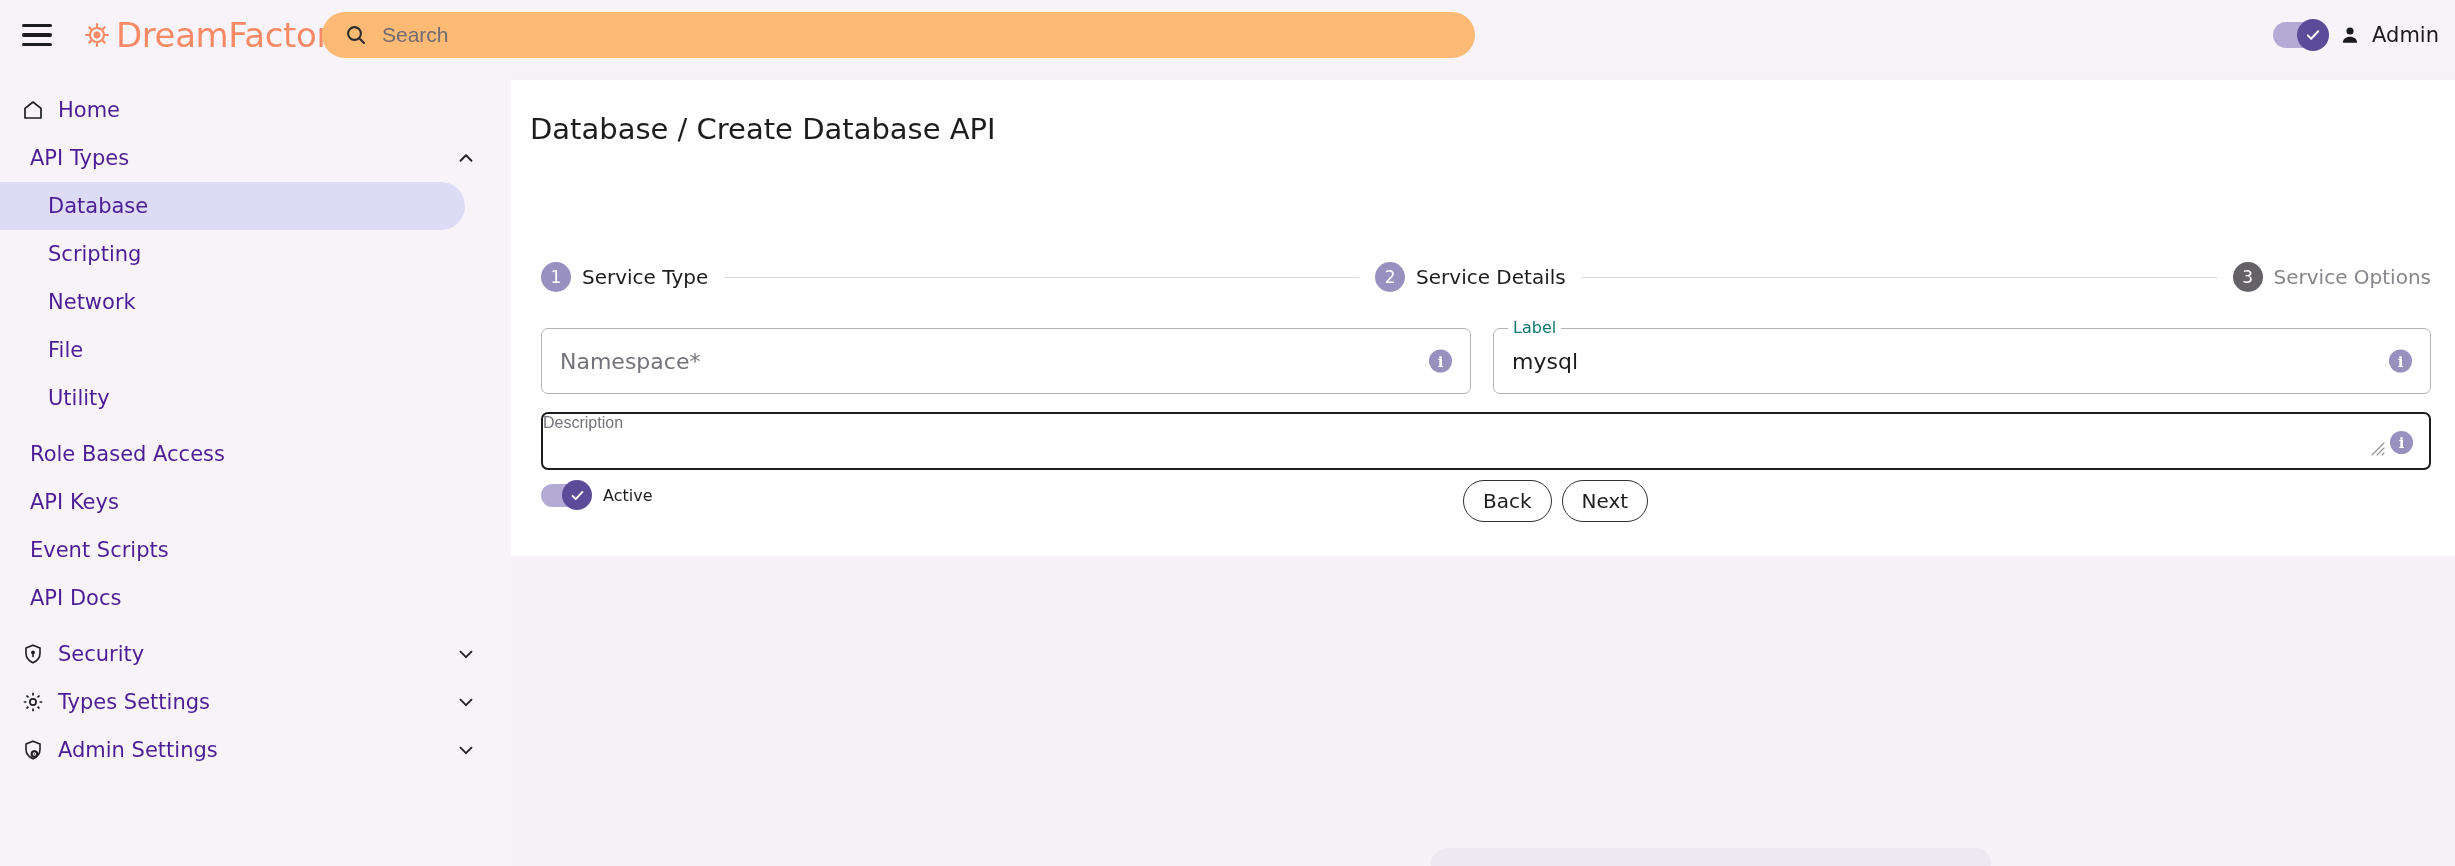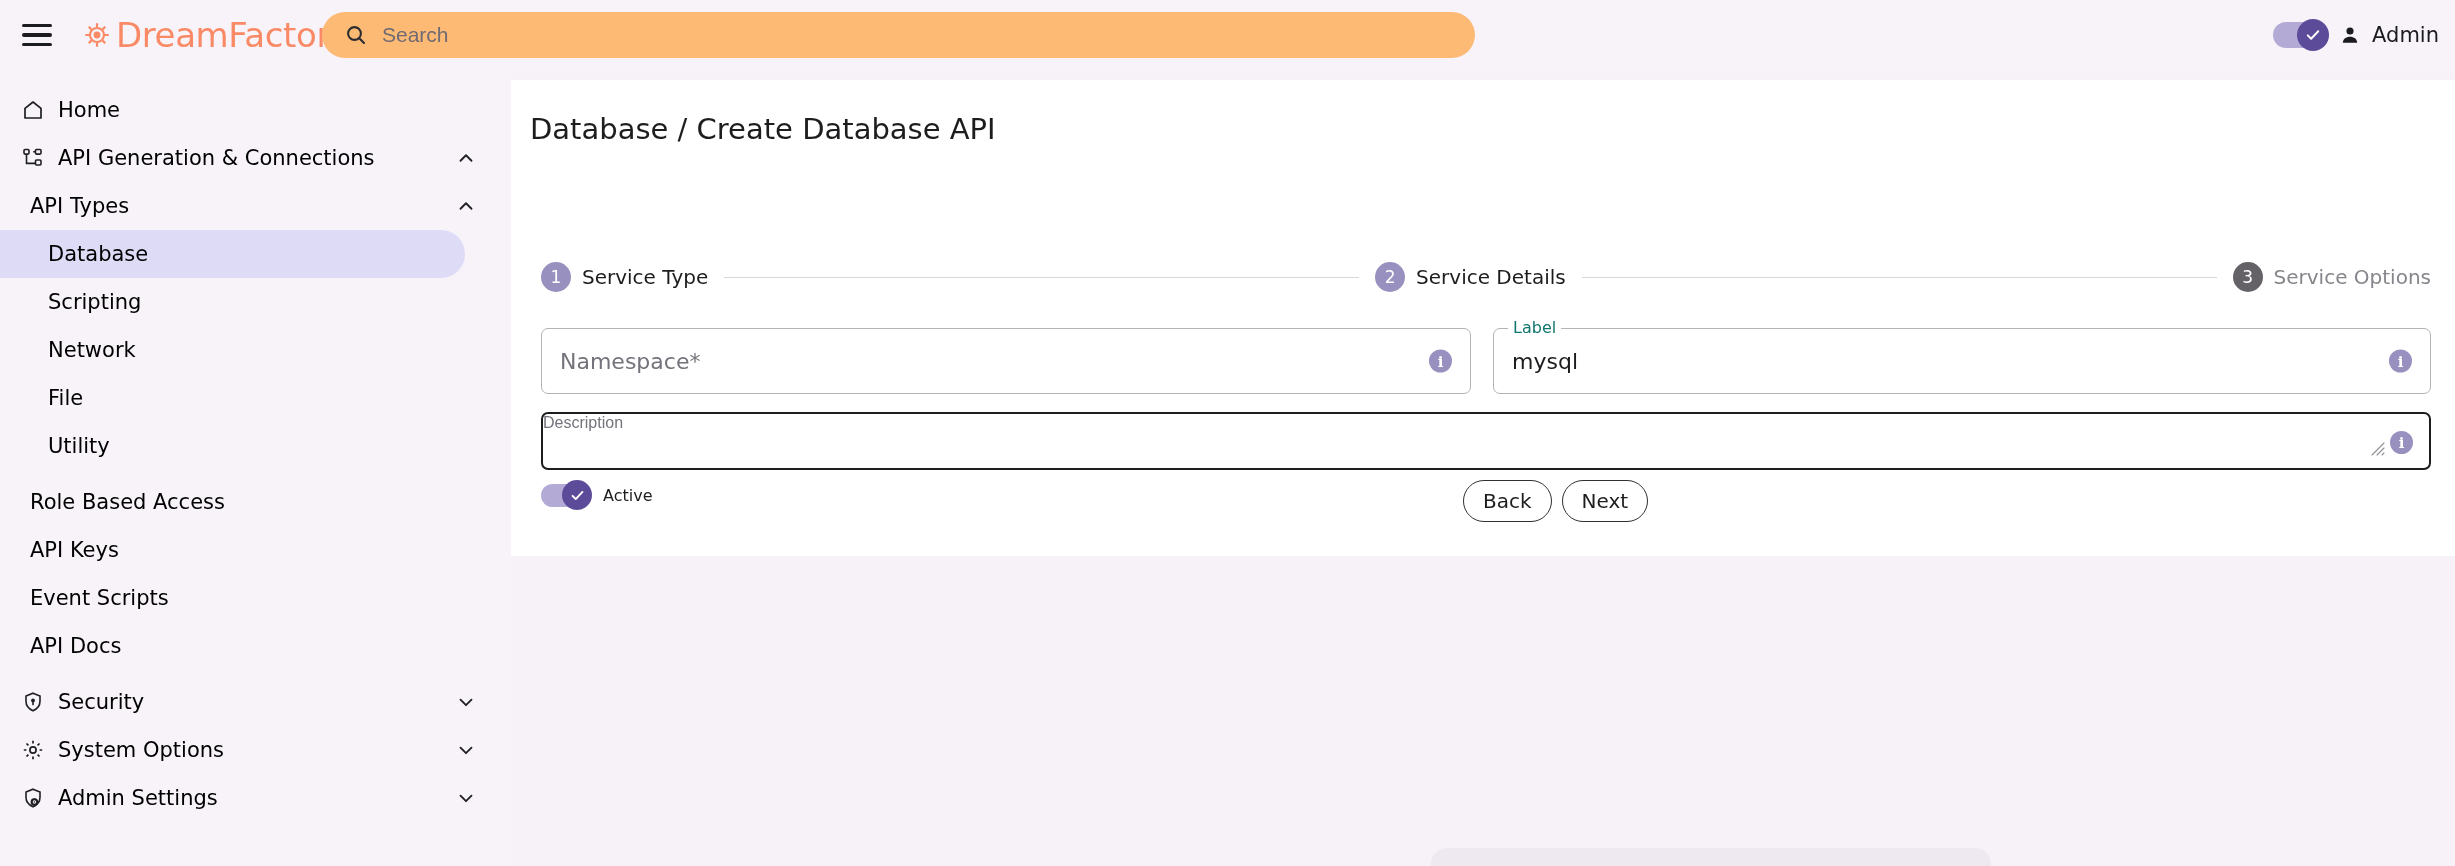--- a/index.html
+++ b/index.html
@@ -59,21 +59,21 @@
   .admin-label { font-size: 21px; color: #1b1b1f; font-family: "DejaVu Sans", sans-serif; margin-left: 9px; }
 
   
   .sidebar {
     position: absolute; top: 70px; left: 0; width: 511px; height: 796px;
     background: #f7f3f9; padding-top: 16px;
     overflow: hidden;
   }
   .nav-item {
     display: flex; align-items: center; height: 48px;
-    padding-left: 20px; font-size: 21px; color: #000000;
+    padding-left: 20px; font-size: 21px; color: #4c1d95;
     cursor: pointer; position: relative;
     font-family: "DejaVu Sans", sans-serif;
   }
   .nav-item .nico { width: 26px; margin-right: 12px; display: flex; align-items: center; justify-content: center; flex: 0 0 26px; }
   .nav-item.lvl1 { padding-left: 30px; }
   .nav-item.lvl2 {
     padding-left: 48px; margin-right: 46px;
     border-top-right-radius: 26px; border-bottom-right-radius: 26px;
   }
   .nav-item.lvl2.active { background: #dedbf7; }
@@ -227,38 +227,20 @@
 
     <div class="nav-item">
       <span class="nico">
         <svg width="24" height="24" viewBox="0 0 24 24">
             <path d="M4 10.3 12 4l8 6.3V20H4z" fill="none" stroke="#1f1f23" stroke-width="1.7" stroke-linejoin="round"></path>
           </svg>
       </span>
       <span>Home</span>
     </div>
 
-    <div class="nav-item">
-      <span class="nico">
-        <svg width="24" height="24" viewBox="0 0 24 24">
-          <g fill="none" stroke="#1f1f23" stroke-width="1.6">
-            <rect x="3" y="3.5" width="5" height="4.6" rx="1"></rect>
-            <rect x="14.5" y="3.5" width="5.5" height="4.6" rx="1"></rect>
-            <rect x="14.5" y="14" width="5.5" height="5" rx="1"></rect>
-            <path d="M5.5 8.1v9.3h9M12.2 5.8h2.3"></path>
-          </g>
-        </svg>
-      </span>
-      <span>API Generation &amp; Connections</span>
-      <span class="chev">
-        <svg width="22" height="22" viewBox="0 0 24 24">
-            <path d="M6 15l6-6 6 6" fill="none" stroke="#1f1f23" stroke-width="2" stroke-linecap="round" stroke-linejoin="round"></path>
-          </svg>
-      </span>
-    </div>
 
     <div class="nav-item lvl1">
       <span>API Types</span>
       <span class="chev">
         <svg width="22" height="22" viewBox="0 0 24 24">
             <path d="M6 15l6-6 6 6" fill="none" stroke="#1f1f23" stroke-width="2" stroke-linecap="round" stroke-linejoin="round"></path>
           </svg>
       </span>
     </div>
 
@@ -315,21 +297,21 @@
 
     <div class="nav-item">
       <span class="nico">
         <svg width="24" height="24" viewBox="0 0 24 24">
           <g fill="none" stroke="#1f1f23" stroke-width="1.7">
             <circle cx="12" cy="12" r="3.1"></circle>
             <path d="M12 2.8v2.6M12 18.6v2.6M2.8 12h2.6M18.6 12h2.6M5.5 5.5l1.9 1.9M16.6 16.6l1.9 1.9M18.5 5.5l-1.9 1.9M7.4 16.6l-1.9 1.9"></path>
           </g>
         </svg>
       </span>
-      <span>System Options</span>
+      <span>Types Settings</span>
       <span class="chev">
         <svg width="22" height="22" viewBox="0 0 24 24">
             <path d="M6 9.5l6 6 6-6" fill="none" stroke="#1f1f23" stroke-width="2" stroke-linecap="round" stroke-linejoin="round"></path>
           </svg>
       </span>
     </div>
 
     <div class="nav-item">
       <span class="nico">
         <svg width="24" height="24" viewBox="0 0 24 24">

